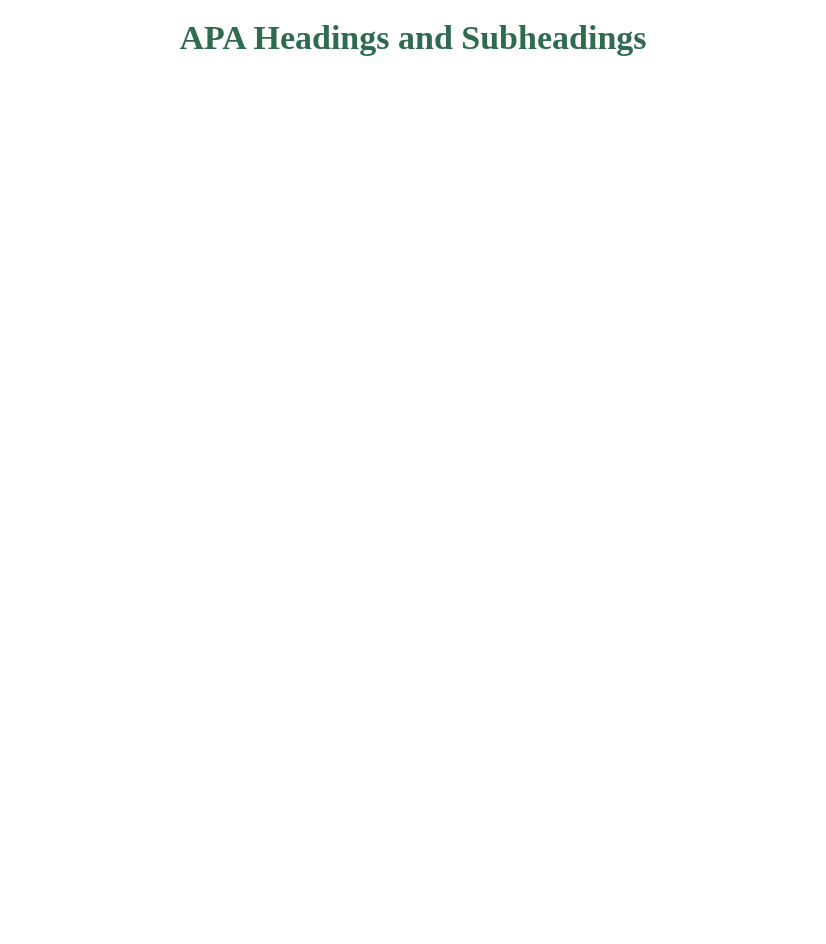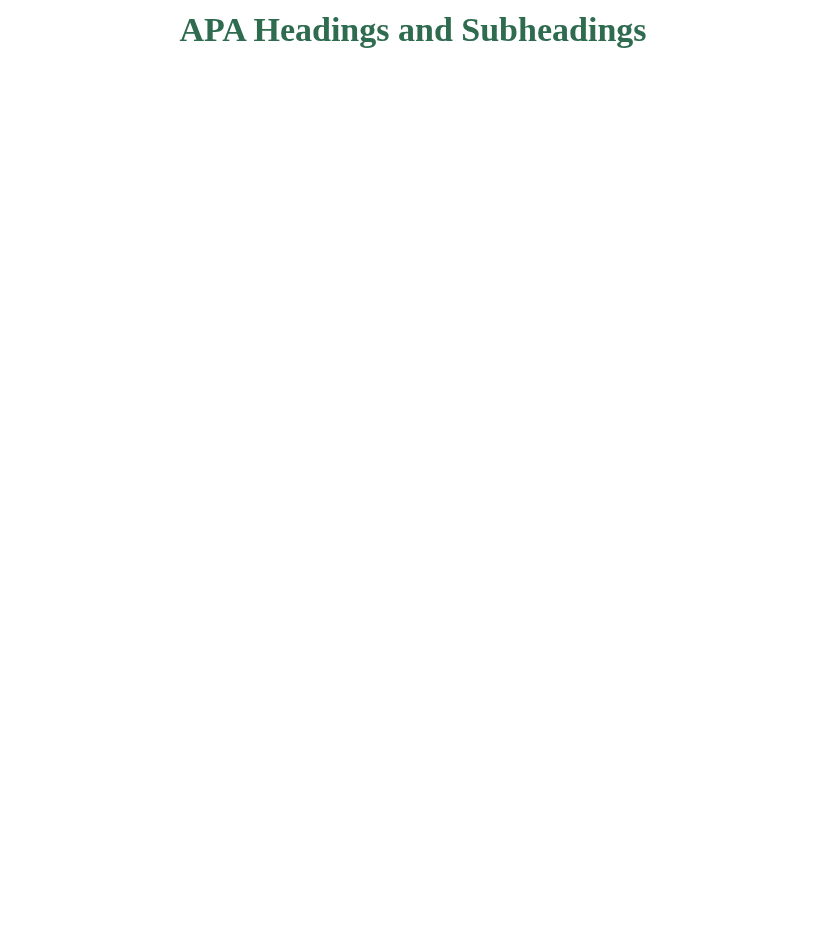--- a/index.html
+++ b/index.html
@@ -1,18 +1,18 @@
 <!DOCTYPE html>
 <html><head>
 <meta charset="utf-8">
 <style>
   * { box-sizing: border-box; margin: 0; padding: 0; }
   body { font-family: Georgia, 'Times New Roman', serif; background: #ffffff; width: 826px; position: relative; }
   
-  .main-title { font-family: Georgia, serif; font-size: 34px; font-weight: bold; color: #2e6b4f; text-align: center; padding: 11px 0 30px; }
+  .main-title { font-family: Georgia, serif; font-size: 34px; font-weight: bold; color: #2e6b4f; text-align: center; padding: 19px 0 30px; }
   
   .page { position: absolute; left: 183px; top: 160px; width: 530px; height: 720px; background: #fff; box-shadow: 0 2px 10px rgba(0,0,0,0.15); padding: 24px 28px; }
   
   .running-head { font-family: 'Times New Roman', serif; font-size: 11px; color: #888; letter-spacing: 0.3px; }
   .page-number-box { position: absolute; top: 22px; right: 28px; border: 2px solid #3fab6f; padding: 2px 6px; font-family: 'Times New Roman', serif; font-size: 11px; color: #888; }
   
   .level1 { font-family: 'Times New Roman', serif; font-size: 13px; font-weight: bold; text-align: center; margin-top: 28px; }
   .level2 { font-family: 'Times New Roman', serif; font-size: 13px; font-weight: bold; margin-top: 20px; }
   .body-text { font-family: 'Times New Roman', serif; font-size: 12.5px; color: #000; line-height: 2.2; margin-top: 10px; }
   .level3 { font-family: 'Times New Roman', serif; font-size: 13px; font-weight: bold; font-style: italic; margin-top: 14px; }

